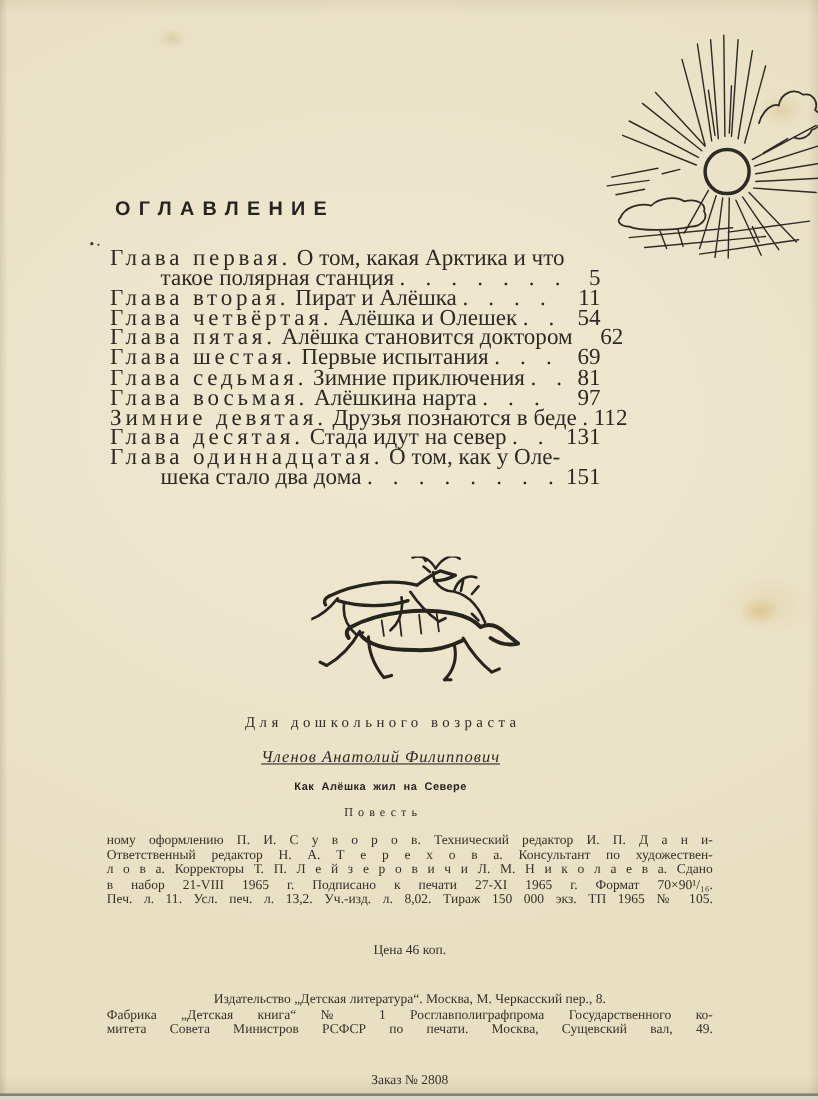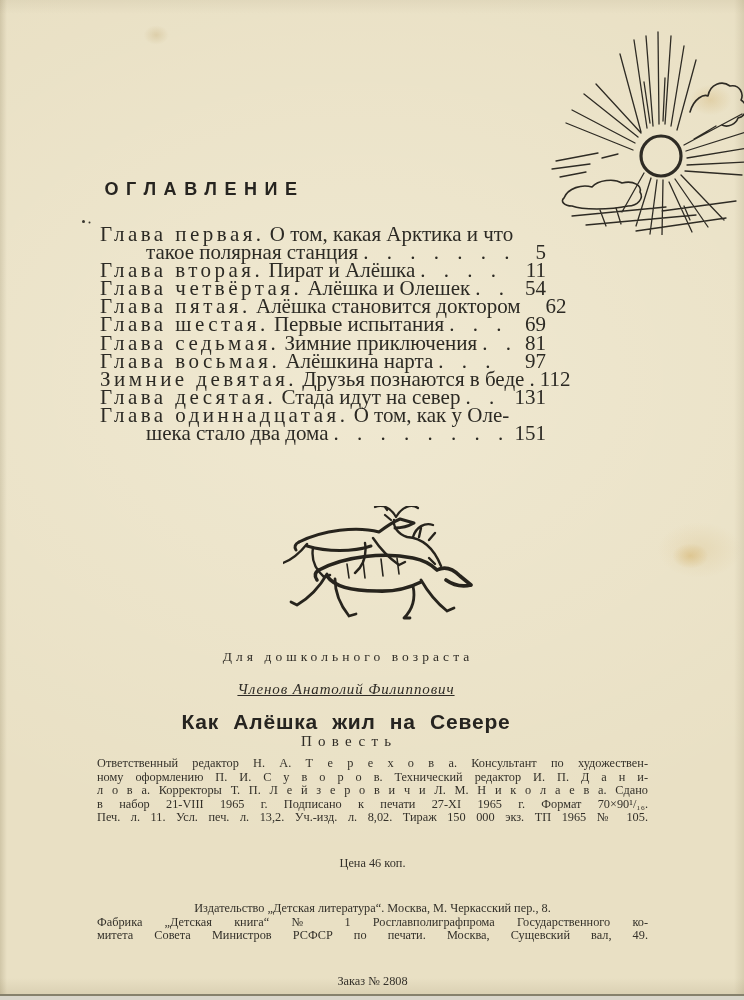--- a/index.html
+++ b/index.html
@@ -39,22 +39,22 @@
   .toc{position:absolute;left:100px;top:225px;width:446px;font-size:21px;color:#2c2a24;}
   .toc-row{display:flex;align-items:baseline;line-height:18.1px;white-space:nowrap;}
   .toc-label{letter-spacing:.165em;}
   .toc-indent{display:inline-block;width:46px;flex:0 0 46px;}
   .toc-leader{flex:1 1 auto;overflow:hidden;text-align:center;word-spacing:13px;padding:0 5px;color:#2c2a24;}
   .toc-page{flex:0 0 36px;text-align:right;}
   .imprint{position:absolute;left:0;width:692px;text-align:center;color:#2f2c26;}
   .imprint-audience{top:649px;font-size:13.5px;letter-spacing:.30em;text-indent:.30em;}
   .imprint-author{top:681px;font-style:italic;font-size:15px;letter-spacing:.06em;text-decoration:underline;}
   .imprint-booktitle{top:710px;font-family:"Liberation Sans","DejaVu Sans",sans-serif;
-    font-weight:bold;font-size:21px;letter-spacing:.04em;word-spacing:.35em;color:#262420;}
-  .imprint-genre{top:733px;font-size:15px;letter-spacing:.42em;text-indent:.42em;}
+    font-weight:bold;font-size:10px;letter-spacing:.04em;word-spacing:.35em;color:#262420;}
+  .imprint-genre{top:733px;font-size:11px;letter-spacing:.42em;text-indent:.42em;}
   .colophon{position:absolute;left:97px;top:757px;width:551px;font-size:12.3px;line-height:13.5px;color:#34312a;}
   .col-line{white-space:normal;}
   .align-justify{text-align:justify;text-align-last:justify;}
   .align-center{text-align:center;text-align-last:center;margin-top:32px;}
   .sun{position:absolute;left:544px;top:20px;width:200px;height:215px;}
   .deer{position:absolute;left:283px;top:506px;width:190px;height:118px;}
 </style>
 </head>
 <body>
 
@@ -165,22 +165,22 @@
       </g>
     </g>
   </svg>
 
   <div class="imprint imprint-audience">Для дошкольного возраста</div>
   <div class="imprint imprint-author">Членов Анатолий Филиппович</div>
   <div class="imprint imprint-booktitle">Как Алёшка жил на Севере</div>
   <div class="imprint imprint-genre">Повесть</div>
 
   <div class="colophon" id="colophon">
+      <div class="col-line align-justify">ному оформлению П. И. С у в о р о в. Технический редактор И. П. Д а н и-</div>
       <div class="col-line align-justify">Ответственный редактор Н. А. Т е р е х о в а.  Консультант по художествен-</div>
-      <div class="col-line align-justify">ному оформлению П. И. С у в о р о в. Технический редактор И. П. Д а н и-</div>
       <div class="col-line align-justify">л о в а. Корректоры Т. П. Л е й з е р о в и ч  и  Л. М. Н и к о л а е в а. Сдано</div>
       <div class="col-line align-justify">в набор 21-VIII 1965 г. Подписано к печати 27-XI 1965 г. Формат 70×90¹/₁₆.</div>
       <div class="col-line align-justify">Печ. л. 11. Усл. печ. л. 13,2. Уч.-изд. л. 8,02. Тираж 150 000 экз. ТП 1965 № 105.</div>
       <div class="col-line align-center">Цена 46 коп.</div>
       <div class="col-line align-center">Издательство „Детская литература“. Москва, М. Черкасский пер., 8.</div>
       <div class="col-line align-justify">Фабрика „Детская книга“ № 1 Росглавполиграфпрома Государственного ко-</div>
       <div class="col-line align-justify">митета Совета Министров РСФСР по печати. Москва, Сущевский вал, 49.</div>
       <div class="col-line align-center">Заказ № 2808</div>
     </div>
 

